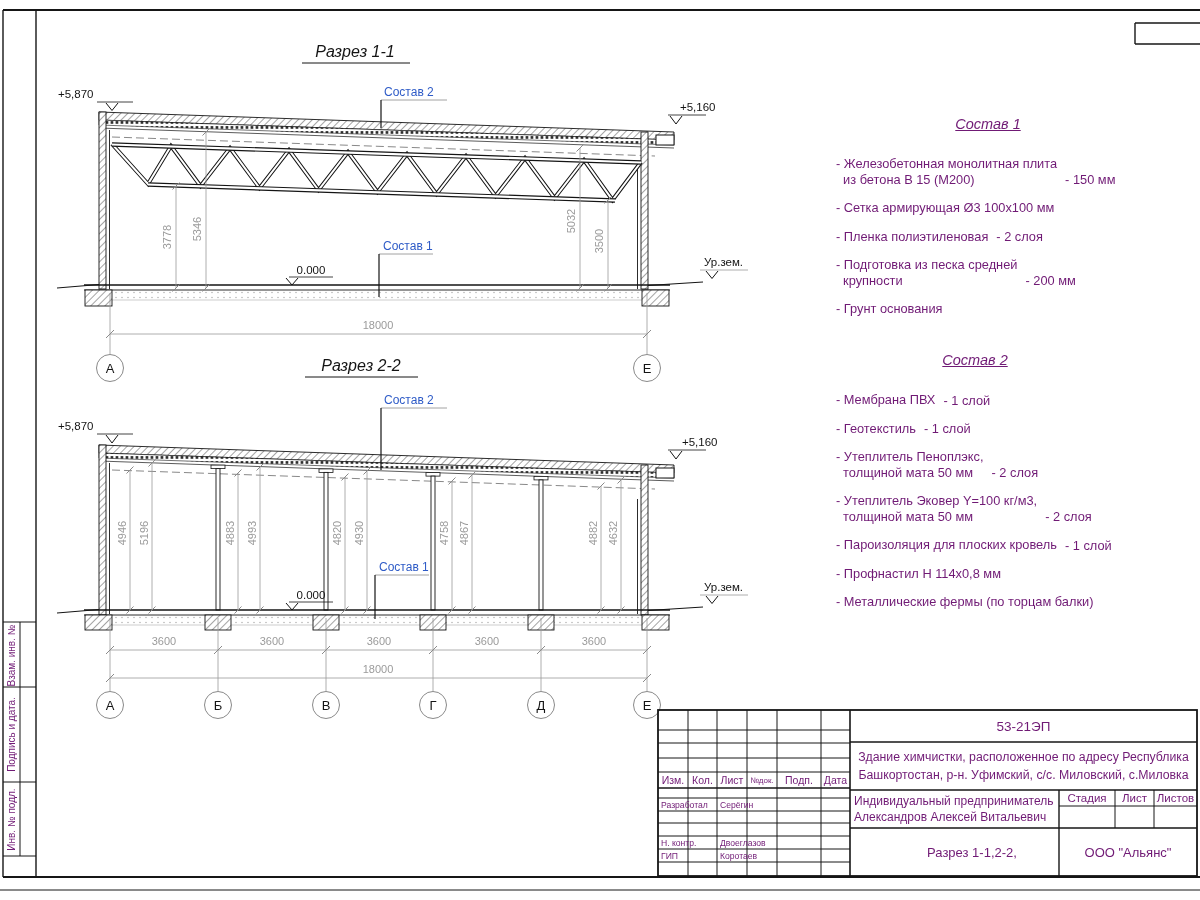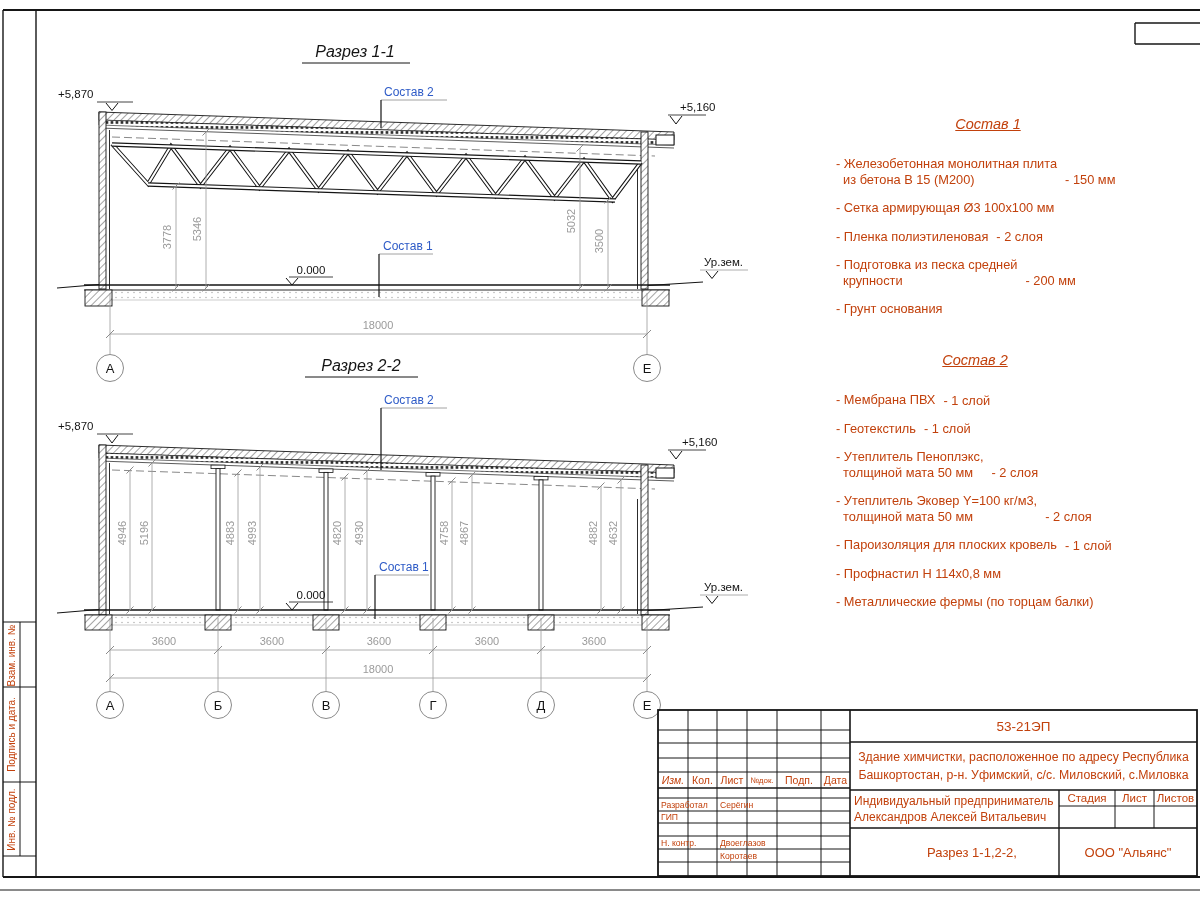--- a/index.html
+++ b/index.html
@@ -1,17 +1,17 @@
 <!DOCTYPE html>
 <html><head>
 <meta charset="utf-8">
 <style>
   html,body{margin:0;padding:0;background:#e8e8e8;}
   #sheet{position:relative;width:1200px;height:900px;background:#ffffff;overflow:hidden;
-         font-family:"Liberation Sans", sans-serif;color:#c2410c;}
+         font-family:"Liberation Sans", sans-serif;color:#701a75;}
   #linework{position:absolute;left:0;top:0;}
   svg text{font-family:"Liberation Sans", sans-serif;}
   .ttl{font-size:16px;font-style:italic;fill:#141414;}
   .dimtxt{font-size:11px;fill:#9b9b9b;}
   .small{font-size:11.5px;fill:#141414;}
   .blue{font-size:12px;fill:#2e5bc7;}
   .grid-letter{font-size:13px;fill:#141414;}
   .overlay{position:absolute;padding-left:28px;}
   
   .comp{position:absolute;}
@@ -391,32 +391,32 @@
     <span class="comp-name">- Металлические фермы (по торцам балки)</span>
     <span class="comp-val"></span>
   </div>
 </div>
 
 <div class="overlay" style="left:0;top:0;width:1200px;height:900px;pointer-events:none;">
   <div class="tbtxt" style="left:850px;top:712px;width:347px;height:28px;font-size:13.5px;">53-21ЭП</div>
   <div class="tbtxt pre" style="left:852px;top:744px;width:343px;height:44px;font-size:12.3px;line-height:18.5px;">Здание химчистки,  расположенное по адресу Республика
 Башкортостан, р-н. Уфимский, с/с. Миловский, с.Миловка</div>
 
-  <div class="tbtxt" style="left:658px;top:772px;width:30px;height:16px;font-size:10.5px;font-style:italic;">Изм.</div>
+  <div class="tbtxt" style="left:658px;top:772px;width:30px;height:16px;font-size:10.5px;">Изм.</div>
   <div class="tbtxt" style="left:688px;top:772px;width:29px;height:16px;font-size:10.5px;">Кол.</div>
   <div class="tbtxt" style="left:717px;top:772px;width:30px;height:16px;font-size:10.5px;">Лист</div>
   <div class="tbtxt" style="left:747px;top:772px;width:30px;height:16px;font-size:8px;">№док.</div>
   <div class="tbtxt" style="left:777px;top:772px;width:44px;height:16px;font-size:10.5px;">Подп.</div>
   <div class="tbtxt" style="left:821px;top:772px;width:29px;height:16px;font-size:10.5px;text-align:center;">Дата</div>
 
   <div class="tbtxt tbleft" style="left:661px;top:798px;width:55px;height:13px;font-size:8.6px;">Разработал</div>
   <div class="tbtxt tbleft" style="left:720px;top:798px;width:56px;height:13px;font-size:8.6px;">Серёгин</div>
   <div class="tbtxt tbleft" style="left:661px;top:836px;width:55px;height:13px;font-size:8.6px;border-radius:6px;">Н. контр.</div>
   <div class="tbtxt tbleft" style="left:720px;top:836px;width:56px;height:13px;font-size:8.6px;">Двоеглазов</div>
-  <div class="tbtxt tbleft" style="left:661px;top:810px;width:55px;height:13px;font-size:8.6px;">ГИП</div>
+  <div class="tbtxt tbleft" style="left:661px;top:849px;width:55px;height:13px;font-size:8.6px;">ГИП</div>
   <div class="tbtxt tbleft" style="left:720px;top:849px;width:56px;height:13px;font-size:8.6px;">Коротаев</div>
 
   <div class="tbtxt tbleft pre" style="left:854px;top:792px;width:205px;height:34px;font-size:12px;line-height:16.5px;">Индивидуальный предприниматель
 Александров Алексей Витальевич</div>
 
   <div class="tbtxt" style="left:1059px;top:790px;width:56px;height:16px;font-size:11.5px;">Стадия</div>
   <div class="tbtxt" style="left:1115px;top:790px;width:39px;height:16px;font-size:11.5px;">Лист</div>
   <div class="tbtxt" style="left:1154px;top:790px;width:43px;height:16px;font-size:11.5px;">Листов</div>
 
   <div class="tbtxt" style="left:850px;top:828px;width:244px;height:48px;font-size:13px;">Разрез 1-1,2-2,</div>

